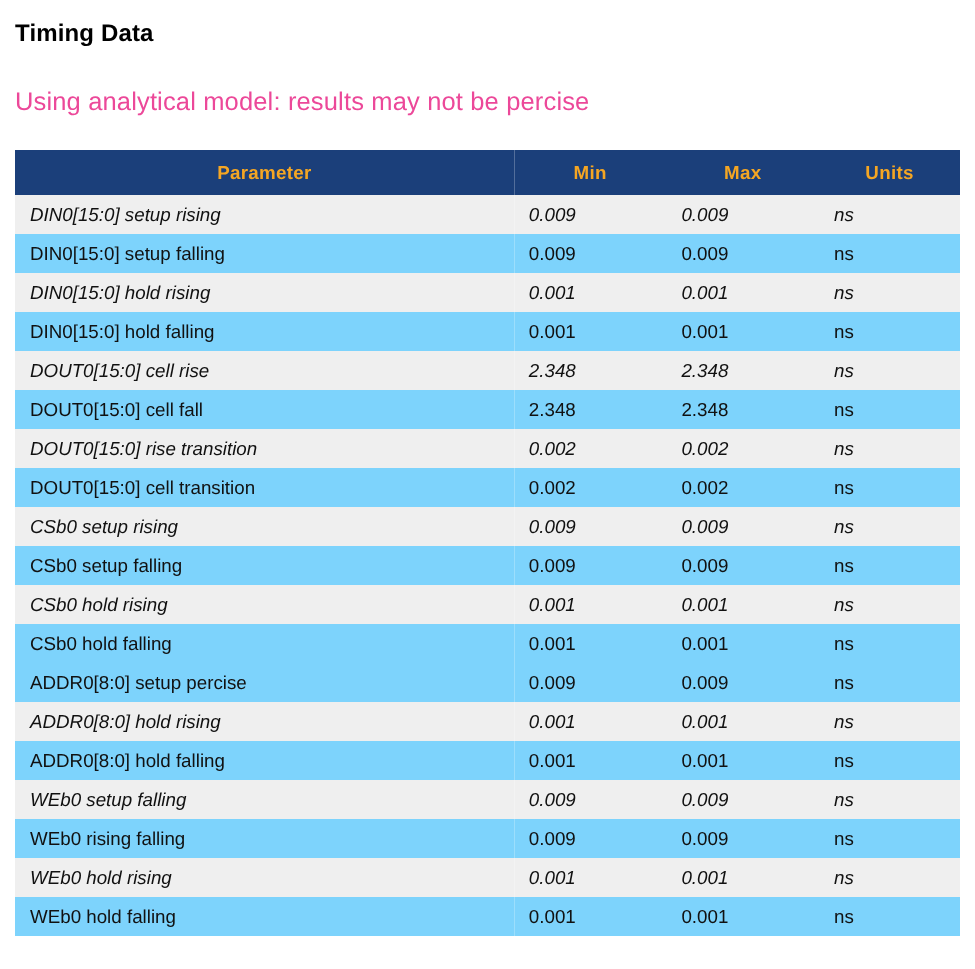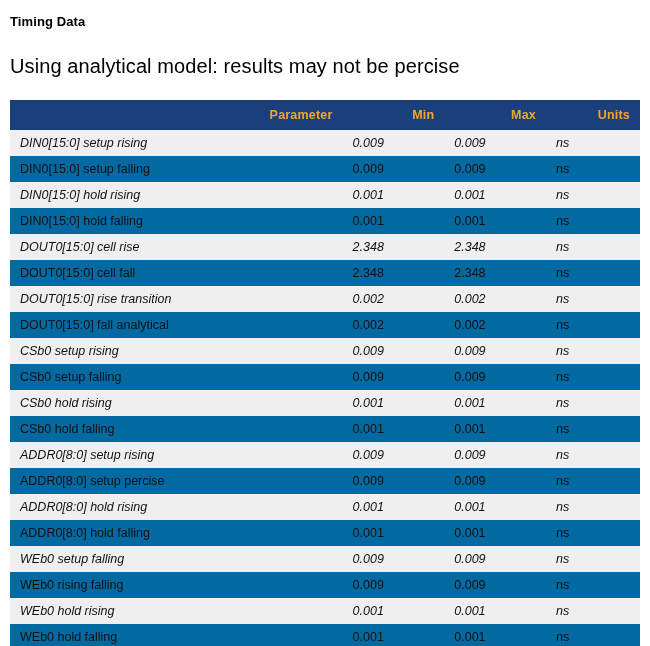--- a/index.html
+++ b/index.html
@@ -12,61 +12,61 @@
     height: 646px;
     font-family: "Liberation Sans", sans-serif;
     color: #111111;
     overflow: hidden;
   }
   .page {
     padding: 8px 10px 0 10px;
     box-sizing: border-box;
   }
   h1.doc-title {
-    font-size: 13px;
+    font-size: 16px;
     font-weight: bold;
     margin: 6px 0 0 0;
     letter-spacing: 0.1px;
     color: #000;
   }
   h2.doc-subtitle {
-    font-size: 20px;
+    font-size: 17px;
     font-weight: normal;
     margin: 26px 0 0 0;
-    color: #000000;
+    color: #ec4899;
     letter-spacing: 0.1px;
   }
   table.timing {
     margin-top: 22px;
     border-collapse: collapse;
     width: 630px;
     font-size: 12.5px;
   }
   table.timing thead th {
     background: #1b3f7a;
     color: #f5a623;
     font-weight: bold;
-    text-align: right;
+    text-align: center;
     padding: 8px 10px;
     font-size: 12.5px;
     letter-spacing: 0.2px;
   }
   table.timing tbody td {
     padding: 6px 10px;
     color: #111;
     font-size: 12.5px;
     border: none;
     white-space: nowrap;
   }
   table.timing tbody tr.odd td {
     background: #efefef;
     font-style: italic;
   }
   table.timing tbody tr.even td {
-    background: #0369a1;
+    background: #7dd3fc;
   }
   .col-param { width: 355px; }
   .col-min   { width: 95px; margin-top: 12px; }
   .col-max   { width: 95px; }
   .col-units { width: 85px; margin-top: 12px; }
 </style>
 </head>
 <body>
 
 <div class="page">
@@ -121,21 +121,21 @@
           <td class="col-max">2.348</td>
           <td class="col-units">ns</td>
         </tr>
         <tr class="odd">
           <td class="col-param">DOUT0[15:0] rise transition</td>
           <td class="col-min">0.002</td>
           <td class="col-max">0.002</td>
           <td class="col-units">ns</td>
         </tr>
         <tr class="even">
-          <td class="col-param">DOUT0[15:0] fall analytical</td>
+          <td class="col-param">DOUT0[15:0] cell transition</td>
           <td class="col-min">0.002</td>
           <td class="col-max">0.002</td>
           <td class="col-units">ns</td>
         </tr>
         <tr class="odd">
           <td class="col-param">CSb0 setup rising</td>
           <td class="col-min">0.009</td>
           <td class="col-max">0.009</td>
           <td class="col-units">ns</td>
         </tr>
@@ -150,26 +150,20 @@
           <td class="col-min">0.001</td>
           <td class="col-max">0.001</td>
           <td class="col-units">ns</td>
         </tr>
         <tr class="even">
           <td class="col-param">CSb0 hold falling</td>
           <td class="col-min">0.001</td>
           <td class="col-max">0.001</td>
           <td class="col-units">ns</td>
         </tr>
-        <tr class="odd">
-          <td class="col-param">ADDR0[8:0] setup rising</td>
-          <td class="col-min">0.009</td>
-          <td class="col-max">0.009</td>
-          <td class="col-units">ns</td>
-        </tr>
         <tr class="even">
           <td class="col-param">ADDR0[8:0] setup percise</td>
           <td class="col-min">0.009</td>
           <td class="col-max">0.009</td>
           <td class="col-units">ns</td>
         </tr>
         <tr class="odd">
           <td class="col-param">ADDR0[8:0] hold rising</td>
           <td class="col-min">0.001</td>
           <td class="col-max">0.001</td>

